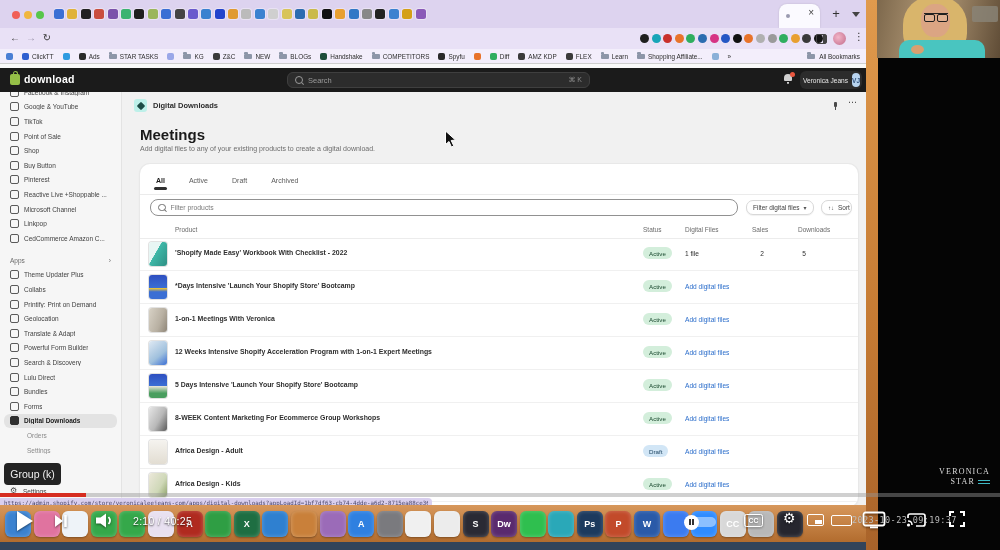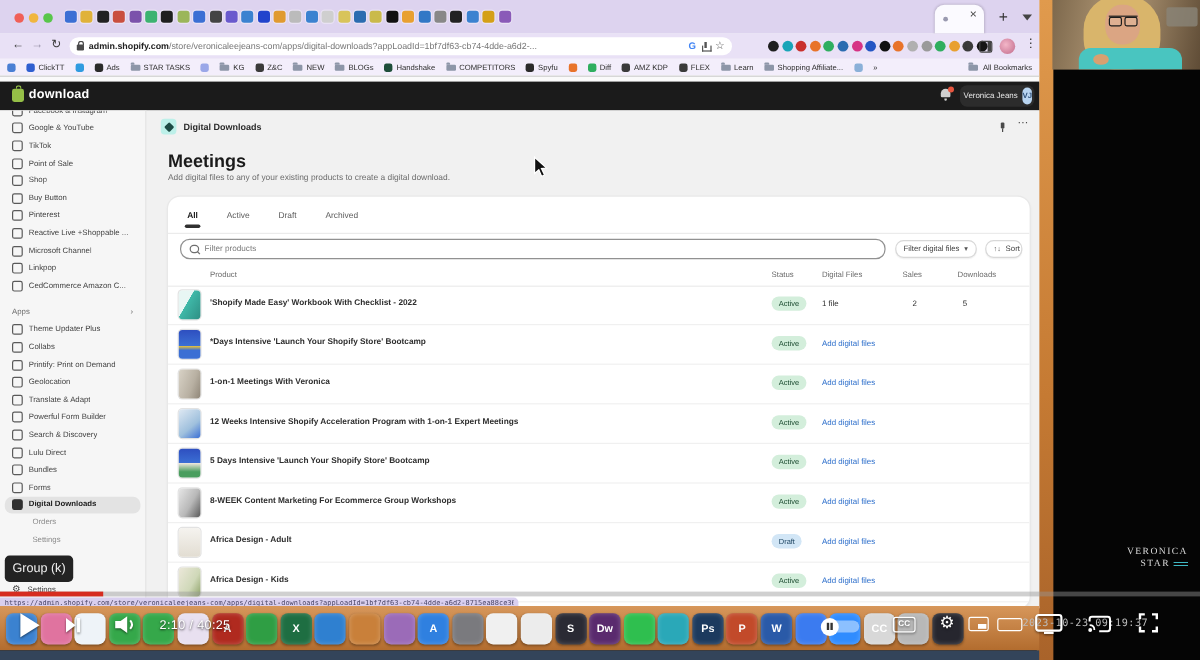--- a/index.html
+++ b/index.html
@@ -164,21 +164,21 @@
   .autoplay .knob i{width:1.8px;height:6px;background:#333;}
   .ccbtn{left:744px;top:514px;width:19px;height:13px;border:1.6px solid #fff;border-radius:2.5px;color:#fff;font-size:6.8px;font-weight:bold;display:flex;align-items:center;justify-content:center;box-sizing:border-box;text-shadow:none;filter:drop-shadow(0 1px 1px rgba(0,0,0,.5));}
   .gearbtn{left:783px;top:510px;color:#fff;font-size:14px;filter:drop-shadow(0 1px 1px rgba(0,0,0,.5));}
   .minip{left:807px;top:514px;width:17px;height:12px;border:1.6px solid #fff;border-radius:2px;box-sizing:border-box;}
   .minip:after{content:"";position:absolute;right:1px;bottom:1px;width:7px;height:4.5px;background:#fff;}
   .theater{left:831px;top:515px;width:21px;height:11px;border:1.6px solid #fff;border-radius:2px;box-sizing:border-box;}
   .ts-watermark{left:852px;top:515px;width:140px;font-size:8.5px;color:#bdbdbd;letter-spacing:.4px;font-family:"DejaVu Sans Mono","Liberation Mono",monospace;}
 
   
   .playtip{left:4px;top:463px;width:57px;height:22px;background:rgba(18,18,18,.93);border-radius:4px;color:#f0f0f0;font-size:10.5px;display:flex;align-items:center;justify-content:center;}
-  .vj-mark{left:908px;top:455px;width:82px;text-align:right;font-family:"Liberation Serif","DejaVu Serif",serif;color:#dcdcdc;font-size:8px;letter-spacing:1.2px;line-height:10px;}
+  .vj-mark{left:908px;top:467px;width:82px;text-align:right;font-family:"Liberation Serif","DejaVu Serif",serif;color:#dcdcdc;font-size:8px;letter-spacing:1.2px;line-height:10px;}
   .vj-accent{display:inline-block;width:12px;height:5px;margin-left:3px;background:repeating-linear-gradient(#3fb8c4 0 1px,transparent 1px 2.5px);vertical-align:middle;}
   .cursor{left:444px;top:130px;}
 </style>
 </head>
 <body>
 
 <div id="screen">
 
   <div class="abs desk-strip"></div>
   <div class="abs black-panel"></div>
@@ -224,27 +224,20 @@
         <span class="tab-x">×</span>
       </div>
       <div class="abs newtab">+</div>
       <div class="abs tabs-menu"></div>
     </div>
 
     <div class="abs toolbar">
       <span class="abs navbtn" style="left:8px">←</span>
       <span class="abs navbtn" style="left:24px;color:#9a94ab">→</span>
       <span class="abs navbtn" style="left:40px">↻</span>
-      <div class="urlfield abs">
-        <span class="lock"></span>
-        <span class="urltext"><b>admin.shopify.com</b><i>/store/veronicaleejeans-com/apps/digital-downloads?appLoadId=1bf7df63-cb74-4dde-a6d2-...</i></span>
-        <span class="gbadge">G</span>
-        <span class="share-ic"></span>
-        <span class="star-ic">☆</span>
-      </div>
       <div class="abs extrow">
           <span class="ext" style="background: rgb(31, 31, 31);"></span>
           <span class="ext" style="background: rgb(24, 165, 184);"></span>
           <span class="ext" style="background: rgb(201, 48, 44);"></span>
           <span class="ext" style="background: rgb(232, 115, 42);"></span>
           <span class="ext" style="background: rgb(47, 174, 95);"></span>
           <span class="ext" style="background: rgb(43, 108, 176);"></span>
           <span class="ext" style="background: rgb(214, 51, 132);"></span>
           <span class="ext" style="background: rgb(36, 86, 196);"></span>
           <span class="ext" style="background: rgb(17, 17, 17);"></span>
@@ -345,20 +338,25 @@
         <i class="bm-folder"></i>
         <b>All Bookmarks</b>
       </span>
     </div>
 
     <div class="abs sh-gap"></div>
     <div class="abs sh-header">
       <div class="abs sh-logo">
         <span class="sh-bag"></span>
         <span class="sh-logotext">download</span>
+      </div>
+      <div class="abs sh-search">
+        <span class="mag"></span>
+        <span class="sh-search-text">Search</span>
+        <span class="sh-shortcut">⌘ K</span>
       </div>
       <span class="abs bell">
           <span class="bdg"></span>
         </span>
       <div class="abs userpill">
         <span class="username">Veronica Jeans</span>
         <span class="uavatar">VJ</span>
       </div>
     </div>
 

